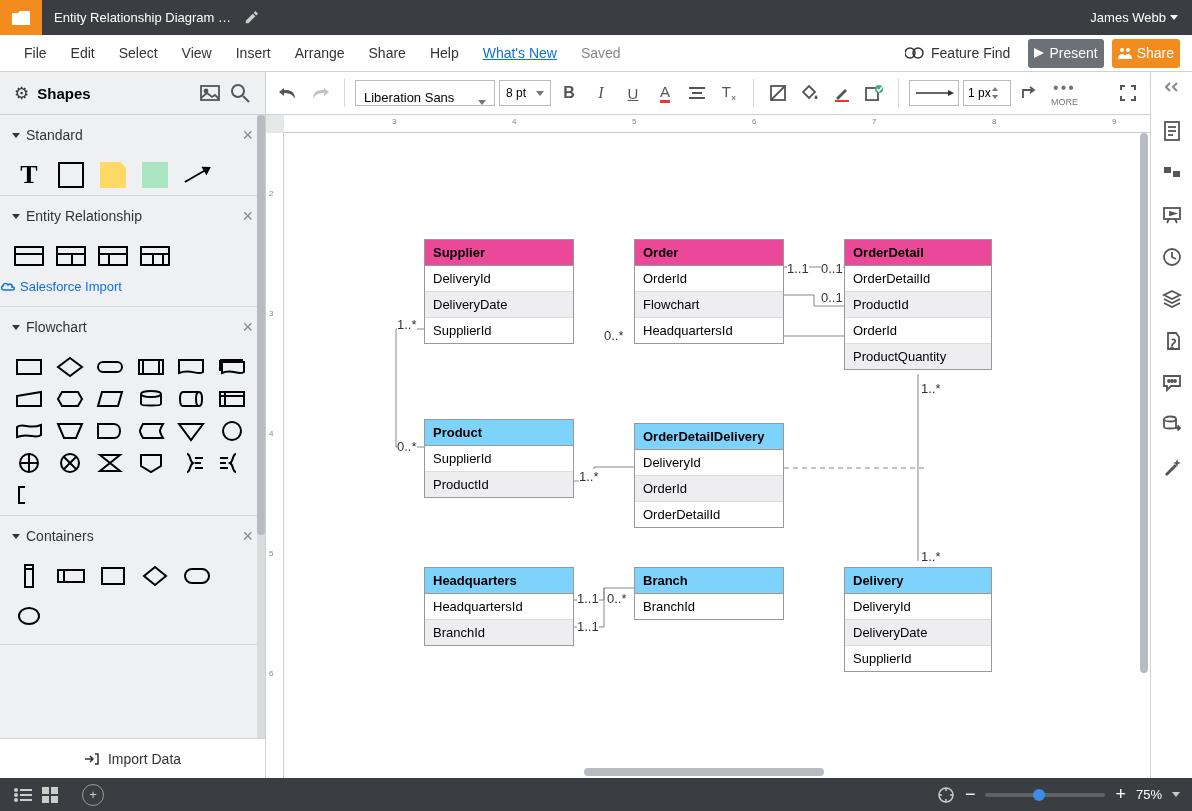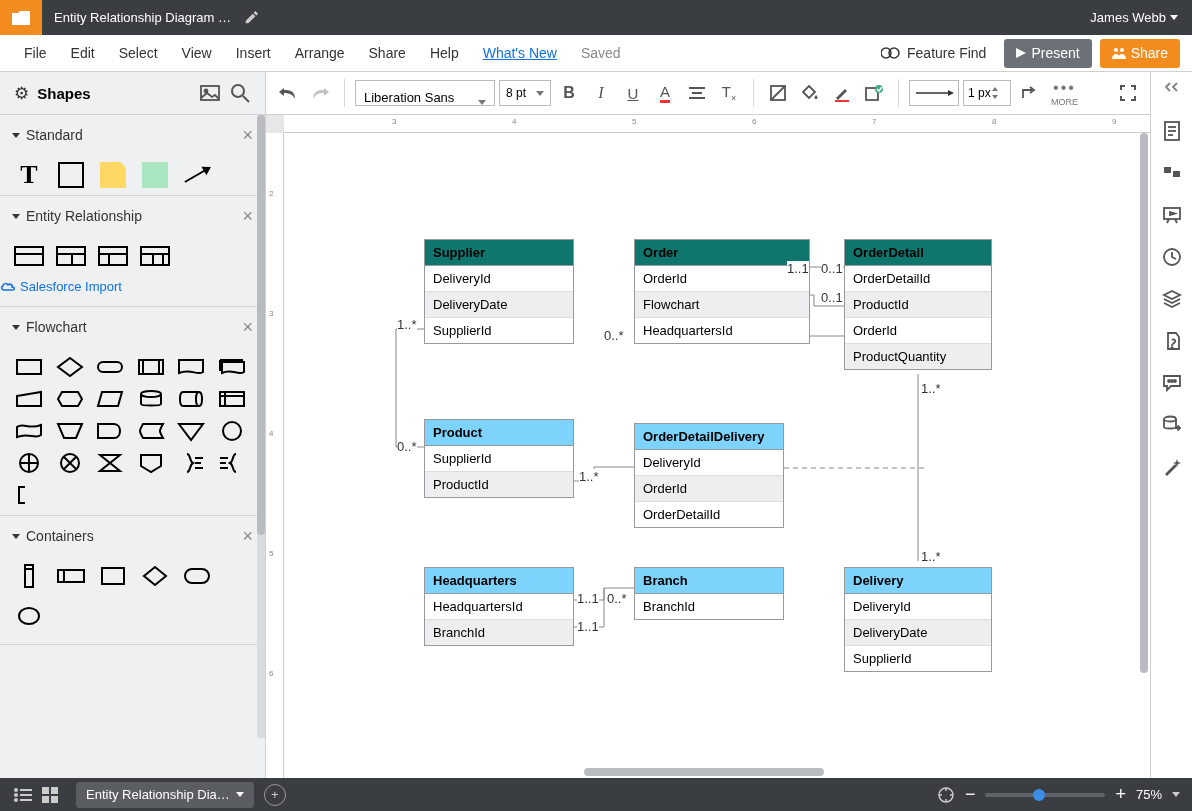--- a/index.html
+++ b/index.html
@@ -9,21 +9,21 @@
 .titlebar-title{padding:0 12px;flex:1;display:flex;align-items:center;gap:10px}
 .titlebar-title span{max-width:180px;overflow:hidden;text-overflow:ellipsis;white-space:nowrap}
 .pencil{width:14px;height:14px}
 .user{padding:0 14px;display:flex;align-items:center;gap:4px}
 .menubar{height:37px;background:#fff;border-bottom:1px solid #d0d0d0;display:flex;align-items:center;padding:0 12px;font-size:14px;color:#333}
 .menubar .menu-item{padding:0 12px;cursor:pointer}
 .menubar .whatsnew{color:#1071e5;text-decoration:underline}
 .menubar .saved{color:#888}
 .menubar-right{margin-left:auto;display:flex;align-items:center;gap:8px}
 .feature-find{display:flex;align-items:center;gap:6px;padding-right:10px;color:#333}
-.btn{height:29px;padding:0 12px;border-radius:3px;display:flex;align-items:center;gap:5px;font-size:14px;color:#fff;cursor:pointer}
+.btn{height:29px;padding:0 6px;border-radius:3px;display:flex;align-items:center;gap:5px;font-size:14px;color:#fff;cursor:pointer}
 .btn-gray{background:#6b7177}
 .btn-orange{background:#f28c1f}
 .main{display:flex;height:706px}
 .left-panel{width:266px;background:#eef0f2;border-right:1px solid #d0d0d0;display:flex;flex-direction:column;position:relative}
 .shapes-hdr{height:43px;display:flex;align-items:center;padding:0 14px;gap:8px;border-bottom:1px solid #d0d0d0}
 .gear{font-size:17px;color:#333}
 .shapes-hdr-title{font-weight:600;font-size:15px;flex:1}
 .img-icon,.search-icon{width:22px;height:22px;color:#555}
 .section{border-bottom:1px solid #d4d6d8}
 .section-hdr{height:40px;display:flex;align-items:center;padding:0 12px;font-size:14px;color:#333}
@@ -59,21 +59,21 @@
 .more{display:flex;flex-direction:column;align-items:center;font-size:9px;color:#777;margin-left:4px;cursor:pointer}
 .fullscreen{margin-left:auto;cursor:pointer}
 .ruler-h{height:18px;background:#fff;border-bottom:1px solid #ccc;position:relative;margin-left:18px}
 .ruler-v{width:18px;background:#fff;border-right:1px solid #ccc;position:absolute;left:0;top:61px;bottom:0}
 .canvas{position:absolute;left:18px;top:61px;right:0;bottom:0;background:#fff}
 .entity{position:absolute;border:1px solid #999;background:#fff;font-size:13px}
 .entity-hdr{padding:5px 8px;font-weight:600;border-bottom:1px solid #999}
 .entity-row{padding:5px 8px;border-bottom:1px solid #ddd}
 .entity-row:last-child{border-bottom:none}
 .entity-row.alt{background:#eeeef0}
-.h-orange{background:#0f766e}
+.h-orange{background:#ec4899}
 .h-lorange{background:#7dd3fc}
 .rel-label{position:absolute;font-size:13px;color:#333;background:#fff}
 .conn{position:absolute;pointer-events:none}
 .right-panel{width:42px;background:#fff;border-left:1px solid #d0d0d0;display:flex;flex-direction:column;align-items:center;gap:20px;padding-top:8px}
 .right-panel .collapse{height:20px;cursor:pointer;color:#888}
 .right-panel .ricon{width:22px;height:22px;color:#555;cursor:pointer}
 .canvas-scroll-v{position:absolute;right:0;top:61px;bottom:14px;width:12px}
 .canvas-scroll-v-thumb{position:absolute;top:0;left:2px;width:8px;height:540px;background:#b8bcc0;border-radius:4px}
 .canvas-scroll-h{position:absolute;bottom:0;left:18px;right:12px;height:12px}
 .canvas-scroll-h-thumb{position:absolute;left:300px;top:2px;height:8px;width:240px;background:#b8bcc0;border-radius:4px}
@@ -406,20 +406,26 @@
               <svg width="24" height="20" viewBox="0 0 24 20" fill="none" stroke="#000" stroke-width="2">
                 <ellipse cx="12" cy="10" rx="10" ry="8"></ellipse>
               </svg>
             </div>
       </div>
     </div>
     </div>
     <div class="left-scroll">
         <div class="left-scroll-thumb"></div>
       </div>
+    <div class="import-bar">
+      <svg width="16" height="16" viewBox="0 0 16 16" fill="none" stroke="#333" stroke-width="1.5">
+          <path d="M1 8 L9 8 M6 5 L9 8 L6 11 M11 3 L14 3 L14 13 L11 13"></path>
+        </svg>
+      <span>Import Data</span>
+    </div>
   </div>
 
   <div class="canvas-wrap">
     <div class="toolbar">
       <div class="tb-btn">
           <svg width="20" height="16" viewBox="0 0 20 16" fill="#555">
             <path d="M6 3 L1 7 L6 11 L6 8 C12 8 15 10 17 14 C17 6 12 5 6 5 Z"></path>
           </svg>
         </div>
       <div class="tb-btn" style="opacity:.35">
@@ -540,21 +546,21 @@
         <path d="M500 335 L640 335" stroke-dasharray="5,4"></path>
         <path d="M634 241 L634 428"></path>
         <path d="M352 474 L352 440"></path>
       </svg>
       <div class="entity" style="left:140px;top:106px;width:150px">
         <div class="entity-hdr h-orange">Supplier</div>
         <div class="entity-row">DeliveryId</div>
         <div class="entity-row alt">DeliveryDate</div>
         <div class="entity-row">SupplierId</div>
       </div>
-      <div class="entity" style="left:350px;top:106px;width:176px">
+      <div class="entity" style="left:350px;top:106px;width:150px">
         <div class="entity-hdr h-orange">Order</div>
         <div class="entity-row">OrderId</div>
         <div class="entity-row alt">Flowchart</div>
         <div class="entity-row">HeadquartersId</div>
       </div>
       <div class="entity" style="left:560px;top:106px;width:148px">
         <div class="entity-hdr h-orange">OrderDetail</div>
         <div class="entity-row">OrderDetailId</div>
         <div class="entity-row alt">ProductId</div>
         <div class="entity-row">OrderId</div>
@@ -669,24 +675,20 @@
         <circle cx="2" cy="12" r="2"></circle>
         <rect x="6" y="11" width="12" height="2"></rect>
       </svg>
     <svg class="footer-ico" width="16" height="16" viewBox="0 0 16 16" fill="#ccc">
         <rect x="0" y="0" width="7" height="7"></rect>
         <rect x="9" y="0" width="7" height="7"></rect>
         <rect x="0" y="9" width="7" height="7"></rect>
         <rect x="9" y="9" width="7" height="7"></rect>
       </svg>
   </div>
-  <div class="page-tab">
-    <span>Entity Relationship Dia…</span>
-    <span class="tri"></span>
-  </div>
   <div class="add-page">+</div>
   <div class="footer-right">
     <svg class="footer-ico" width="18" height="18" viewBox="0 0 18 18" fill="none" stroke="#ccc" stroke-width="1.5">
         <circle cx="9" cy="9" r="7"></circle>
         <path d="M9 2 L9 5 M9 13 L9 16 M2 9 L5 9 M13 9 L16 9"></path>
       </svg>
     <span style="font-size:18px;cursor:pointer">−</span>
     <div class="zoom-slider">
         <div class="zoom-thumb"></div>
       </div>

